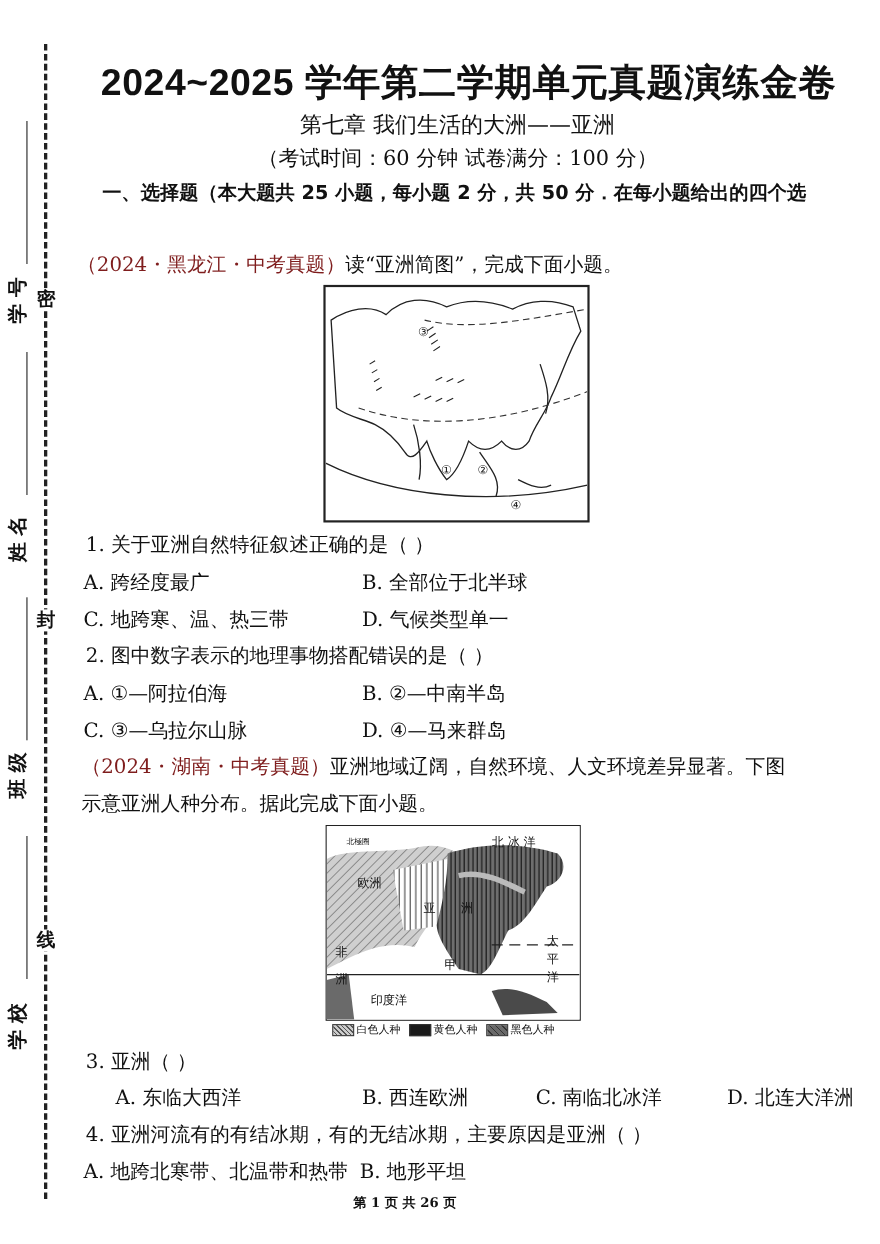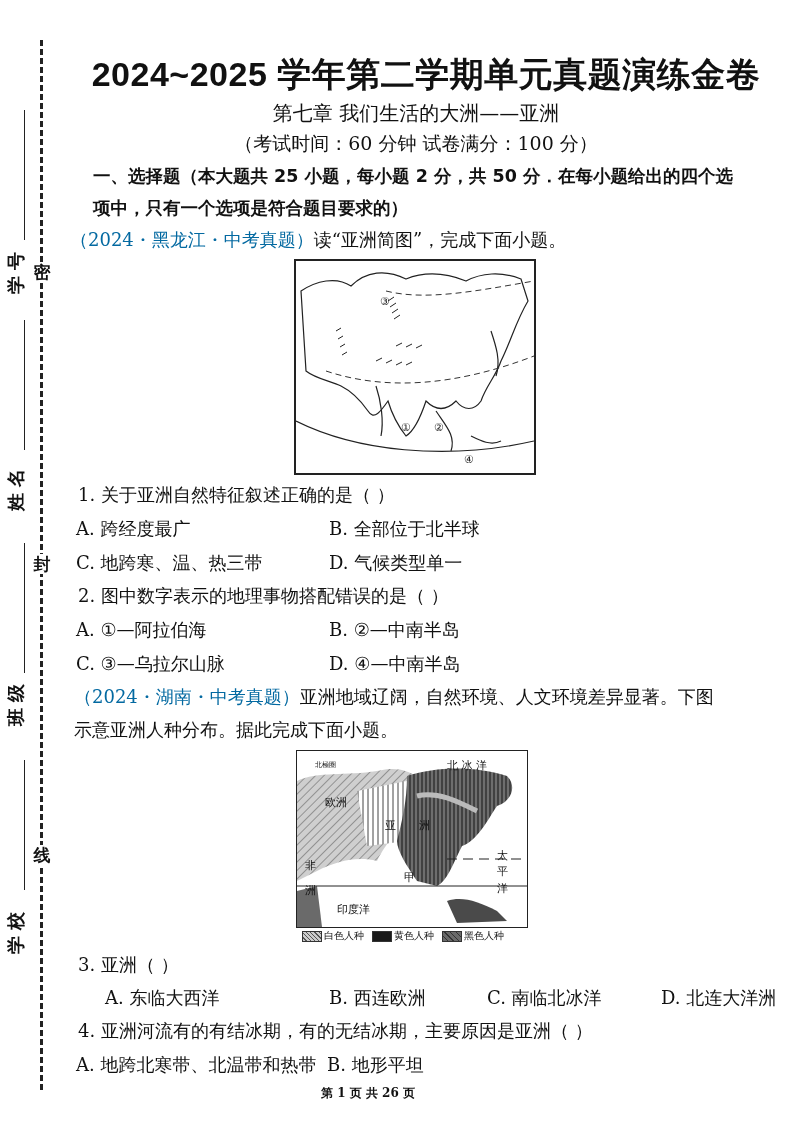--- a/index.html
+++ b/index.html
@@ -16,21 +16,21 @@
 
   .content { position: absolute; left: 66px; top: 0; width: 710px; }
   .title { position: absolute; left: 20px; top: 52px; width: 680px; text-align: center;
            font-family: "Liberation Sans", "DejaVu Sans", sans-serif; font-size: 34px; font-weight: bold; letter-spacing: 0.5px; }
   .chapter { position: absolute; left: 0; top: 100px; width: 700px; text-align: center;
              font-family: "DejaVu Sans", sans-serif; font-size: 20px; font-weight: normal; }
   .exam-info { position: absolute; left: 0; top: 131px; width: 700px; text-align: center; font-size: 19px; }
   .section-head { position: absolute; left: 0; top: 160px; width: 700px;
                   font-family: "DejaVu Sans", sans-serif; font-size: 17.5px; font-weight: bold; line-height: 32px; margin-left: 27px; }
   .line { position: absolute; font-size: 18px; white-space: nowrap; }
-  .src { color: #0369a1; }
+  .src { color: #7f1d1d; }
   .opt { position: absolute; font-size: 18px; white-space: nowrap; }
   .map-box { position: absolute; border: 2px solid #222; background: #fff; overflow: hidden; }
   .footer { position: absolute; left: 0; top: 1085px; width: 736px; text-align: center; font-size: 12px; font-weight: bold; }
   .legend { position: absolute; left: 302px; top: 929px; font-size: 10px; display: flex; gap: 8px; align-items: center; }
   .swatch { display: inline-block; width: 18px; height: 9px; border: 1px solid #333; vertical-align: middle; margin-right: 2px; }
 </style>
 </head>
 <body>
 
 <div class="margin-strip">
@@ -52,21 +52,20 @@
   <div class="field-label" style="top:918px;left:-14px;">学校</div>
 </div>
 
 <div class="content">
   <div class="title">2024~2025 学年第二学期单元真题演练金卷</div>
   <div class="chapter">第七章  我们生活的大洲——亚洲</div>
   <div class="exam-info">（考试时间：60 分钟    试卷满分：100 分）</div>
 
   <div class="section-head">
     <div>一、选择题（本大题共 25 小题，每小题 2 分，共 50 分．在每小题给出的四个选</div>
-    <div>项中，只有一个选项是符合题目要求的）</div>
   </div>
 
   <div class="line" style="left:4px;top:228px;">
     <span class="src">（2024・黑龙江・中考真题）</span><span>读“亚洲简图”，完成下面小题。</span>
   </div>
 </div>
 
 <div class="map-box" style="left:294px;top:259px;width:238px;height:212px;">
   <svg width="238" height="212" viewBox="0 0 238 212">
     <g fill="none" stroke="#222" stroke-width="1.2">
@@ -103,21 +102,21 @@
 <div class="opt" style="left:76px;top:551px;"><span>C.</span> <span>地跨寒、温、热三带</span></div>
 <div class="opt" style="left:329px;top:551px;"><span>D.</span> <span>气候类型单一</span></div>
 
 <div class="line" style="left:78px;top:584px;">
   <span>2.</span>
   <span>图中数字表示的地理事物搭配错误的是（    ）</span>
 </div>
 <div class="opt" style="left:76px;top:618px;"><span>A.</span> <span>①—阿拉伯海</span></div>
 <div class="opt" style="left:329px;top:618px;"><span>B.</span> <span>②—中南半岛</span></div>
 <div class="opt" style="left:76px;top:652px;"><span>C.</span> <span>③—乌拉尔山脉</span></div>
-<div class="opt" style="left:329px;top:652px;"><span>D.</span> <span>④—中南半岛</span></div>
+<div class="opt" style="left:329px;top:652px;"><span>D.</span> <span>④—马来群岛</span></div>
 
 <div class="line" style="left:74px;top:685px;">
   <span class="src">（2024・湖南・中考真题）</span><span>亚洲地域辽阔，自然环境、人文环境差异显著。下图</span>
 </div>
 <div class="line" style="left:74px;top:718px;">示意亚洲人种分布。据此完成下面小题。</div>
 
 <div class="map-box" style="left:296px;top:750px;width:230px;height:176px;border-width:1.5px;">
   <svg width="230" height="176" viewBox="0 0 230 176">
     <defs>
       <pattern id="hatchWhite" width="6" height="6" patternUnits="userSpaceOnUse" patternTransform="rotate(45)">

